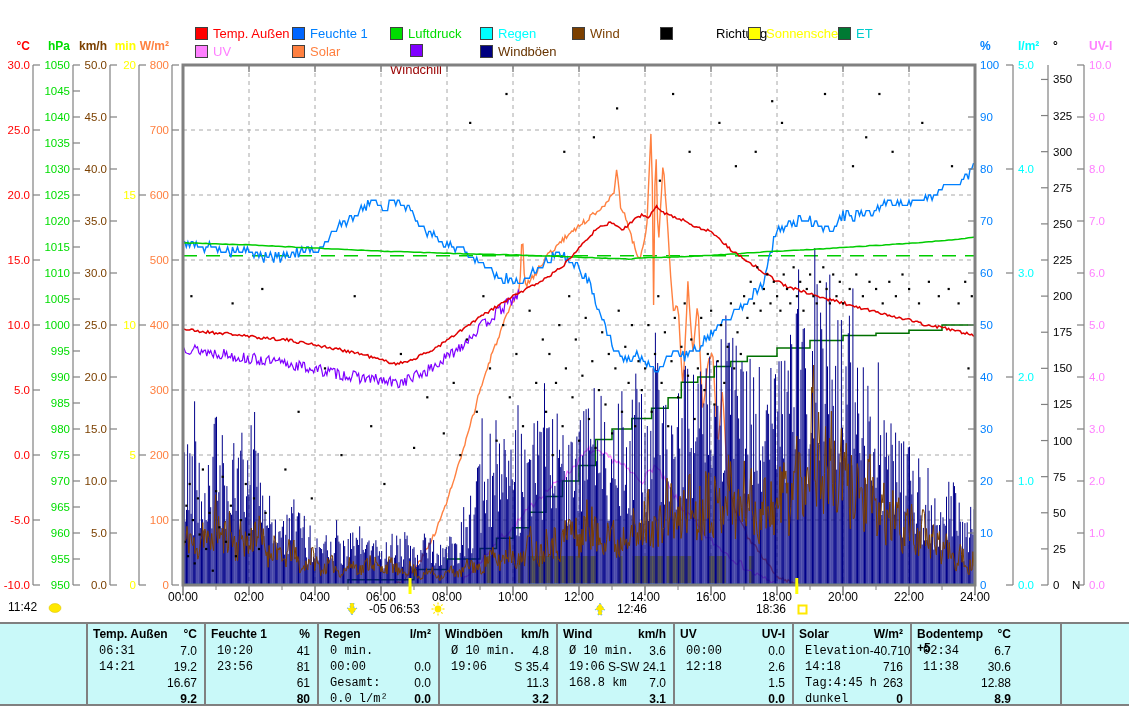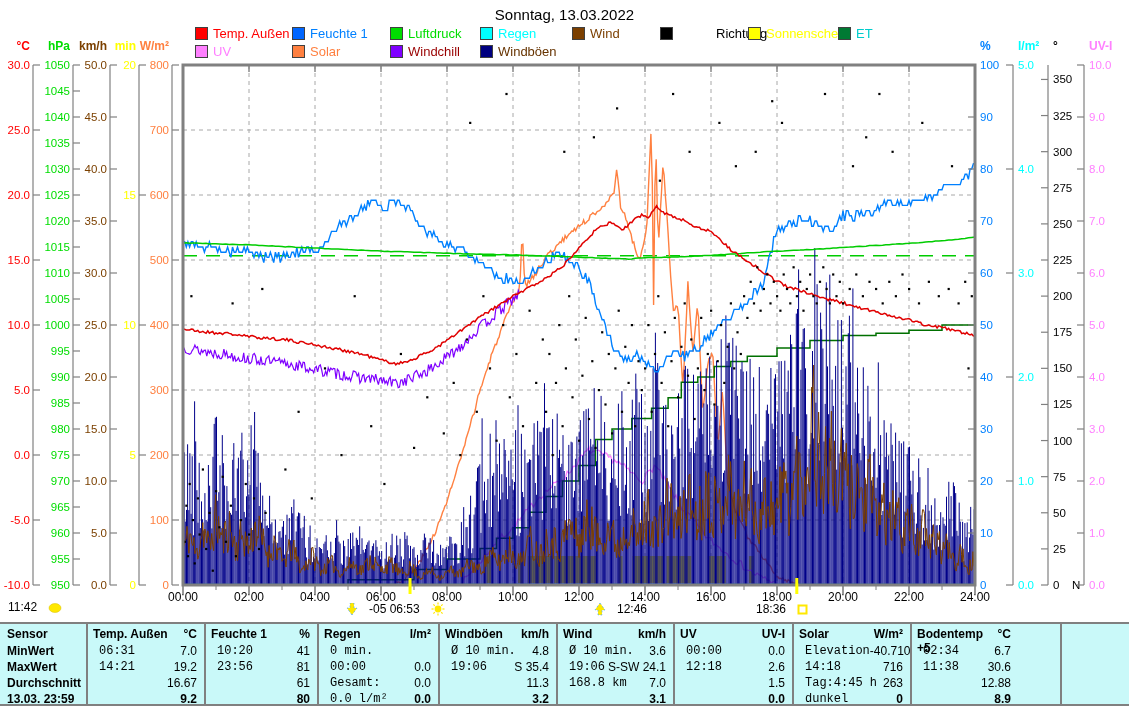--- a/index.html
+++ b/index.html
@@ -22,21 +22,20 @@
          padding:3px 3px 1px 3px;height:15px;line-height:14px;}
   .trow{display:flex;justify-content:space-between;padding:0 3px;
         height:16px;line-height:16px;}
   .trow .lab{padding-left:6px;font-family:Liberation Mono, monospace;}
   .bold{font-weight:bold;}
 </style>
 </head>
 <body>
 
 <div class="screen">
-  <div class="title">Sonntag, 13.03.2022</div>
   <div id="legend">
       <div class="legend-item" style="left: 195px; top: 26px;">
         <span class="legend-sq" style="background: rgb(255, 0, 0);"></span>
         <span style="color: rgb(255, 0, 0);">Temp. Außen</span>
       </div>
       <div class="legend-item" style="left: 292px; top: 26px;">
         <span class="legend-sq" style="background: rgb(0, 102, 255);"></span>
         <span style="color: rgb(0, 128, 255);">Feuchte 1</span>
       </div>
       <div class="legend-item" style="left: 390px; top: 26px;">
@@ -64,21 +63,21 @@
         <span style="color: rgb(0, 204, 204);">ET</span>
       </div>
       <div class="legend-item" style="left: 195px; top: 44px;">
         <span class="legend-sq" style="background: rgb(255, 128, 255);"></span>
         <span style="color: rgb(255, 128, 255);">UV</span>
       </div>
       <div class="legend-item" style="left: 292px; top: 44px;">
         <span class="legend-sq" style="background: rgb(255, 128, 64);"></span>
         <span style="color: rgb(255, 128, 64);">Solar</span>
       </div>
-      <div class="legend-item" style="left: 390px; top: 44px;">
+      <div class="legend-item" style="left: 390px; top: 44px; flex-direction: column;">
         <span class="legend-sq" style="background: rgb(127, 0, 255);"></span>
         <span style="color: rgb(153, 0, 0);">Windchill</span>
       </div>
       <div class="legend-item" style="left: 480px; top: 44px;">
         <span class="legend-sq" style="background: rgb(0, 0, 128);"></span>
         <span style="color: rgb(102, 51, 0);">Windböen</span>
       </div>
     </div>
   <svg class="chart" id="chart" width="1129" height="622">
       <line x1="249" y1="65" x2="249" y2="585" stroke="#A8A8A8" stroke-width="1" stroke-dasharray="4 4"></line>
@@ -616,37 +615,20 @@
   <div class="datatable" id="datatable">
       <div class="tsep" style="left: 86px;"></div>
       <div class="tsep" style="left: 204px;"></div>
       <div class="tsep" style="left: 317px;"></div>
       <div class="tsep" style="left: 438px;"></div>
       <div class="tsep" style="left: 556px;"></div>
       <div class="tsep" style="left: 673px;"></div>
       <div class="tsep" style="left: 792px;"></div>
       <div class="tsep" style="left: 910px;"></div>
       <div class="tsep" style="left: 1060px;"></div>
-      <div class="tcol" style="left: 4px; width: 78px;">
-        <div class="thead">
-          <span>Sensor</span>
-        </div>
-        <div class="trow bold">
-          <span>MinWert</span>
-        </div>
-        <div class="trow bold">
-          <span>MaxWert</span>
-        </div>
-        <div class="trow bold">
-          <span>Durchschnitt</span>
-        </div>
-        <div class="trow bold">
-          <span>13.03. 23:59</span>
-        </div>
-      </div>
       <div class="tcol" style="left: 90px; width: 110px;">
         <div class="thead">
           <span>Temp. Außen</span>
           <span>°C</span>
         </div>
         <div class="trow">
           <span class="lab">06:31</span>
           <span class="">7.0</span>
         </div>
         <div class="trow">

